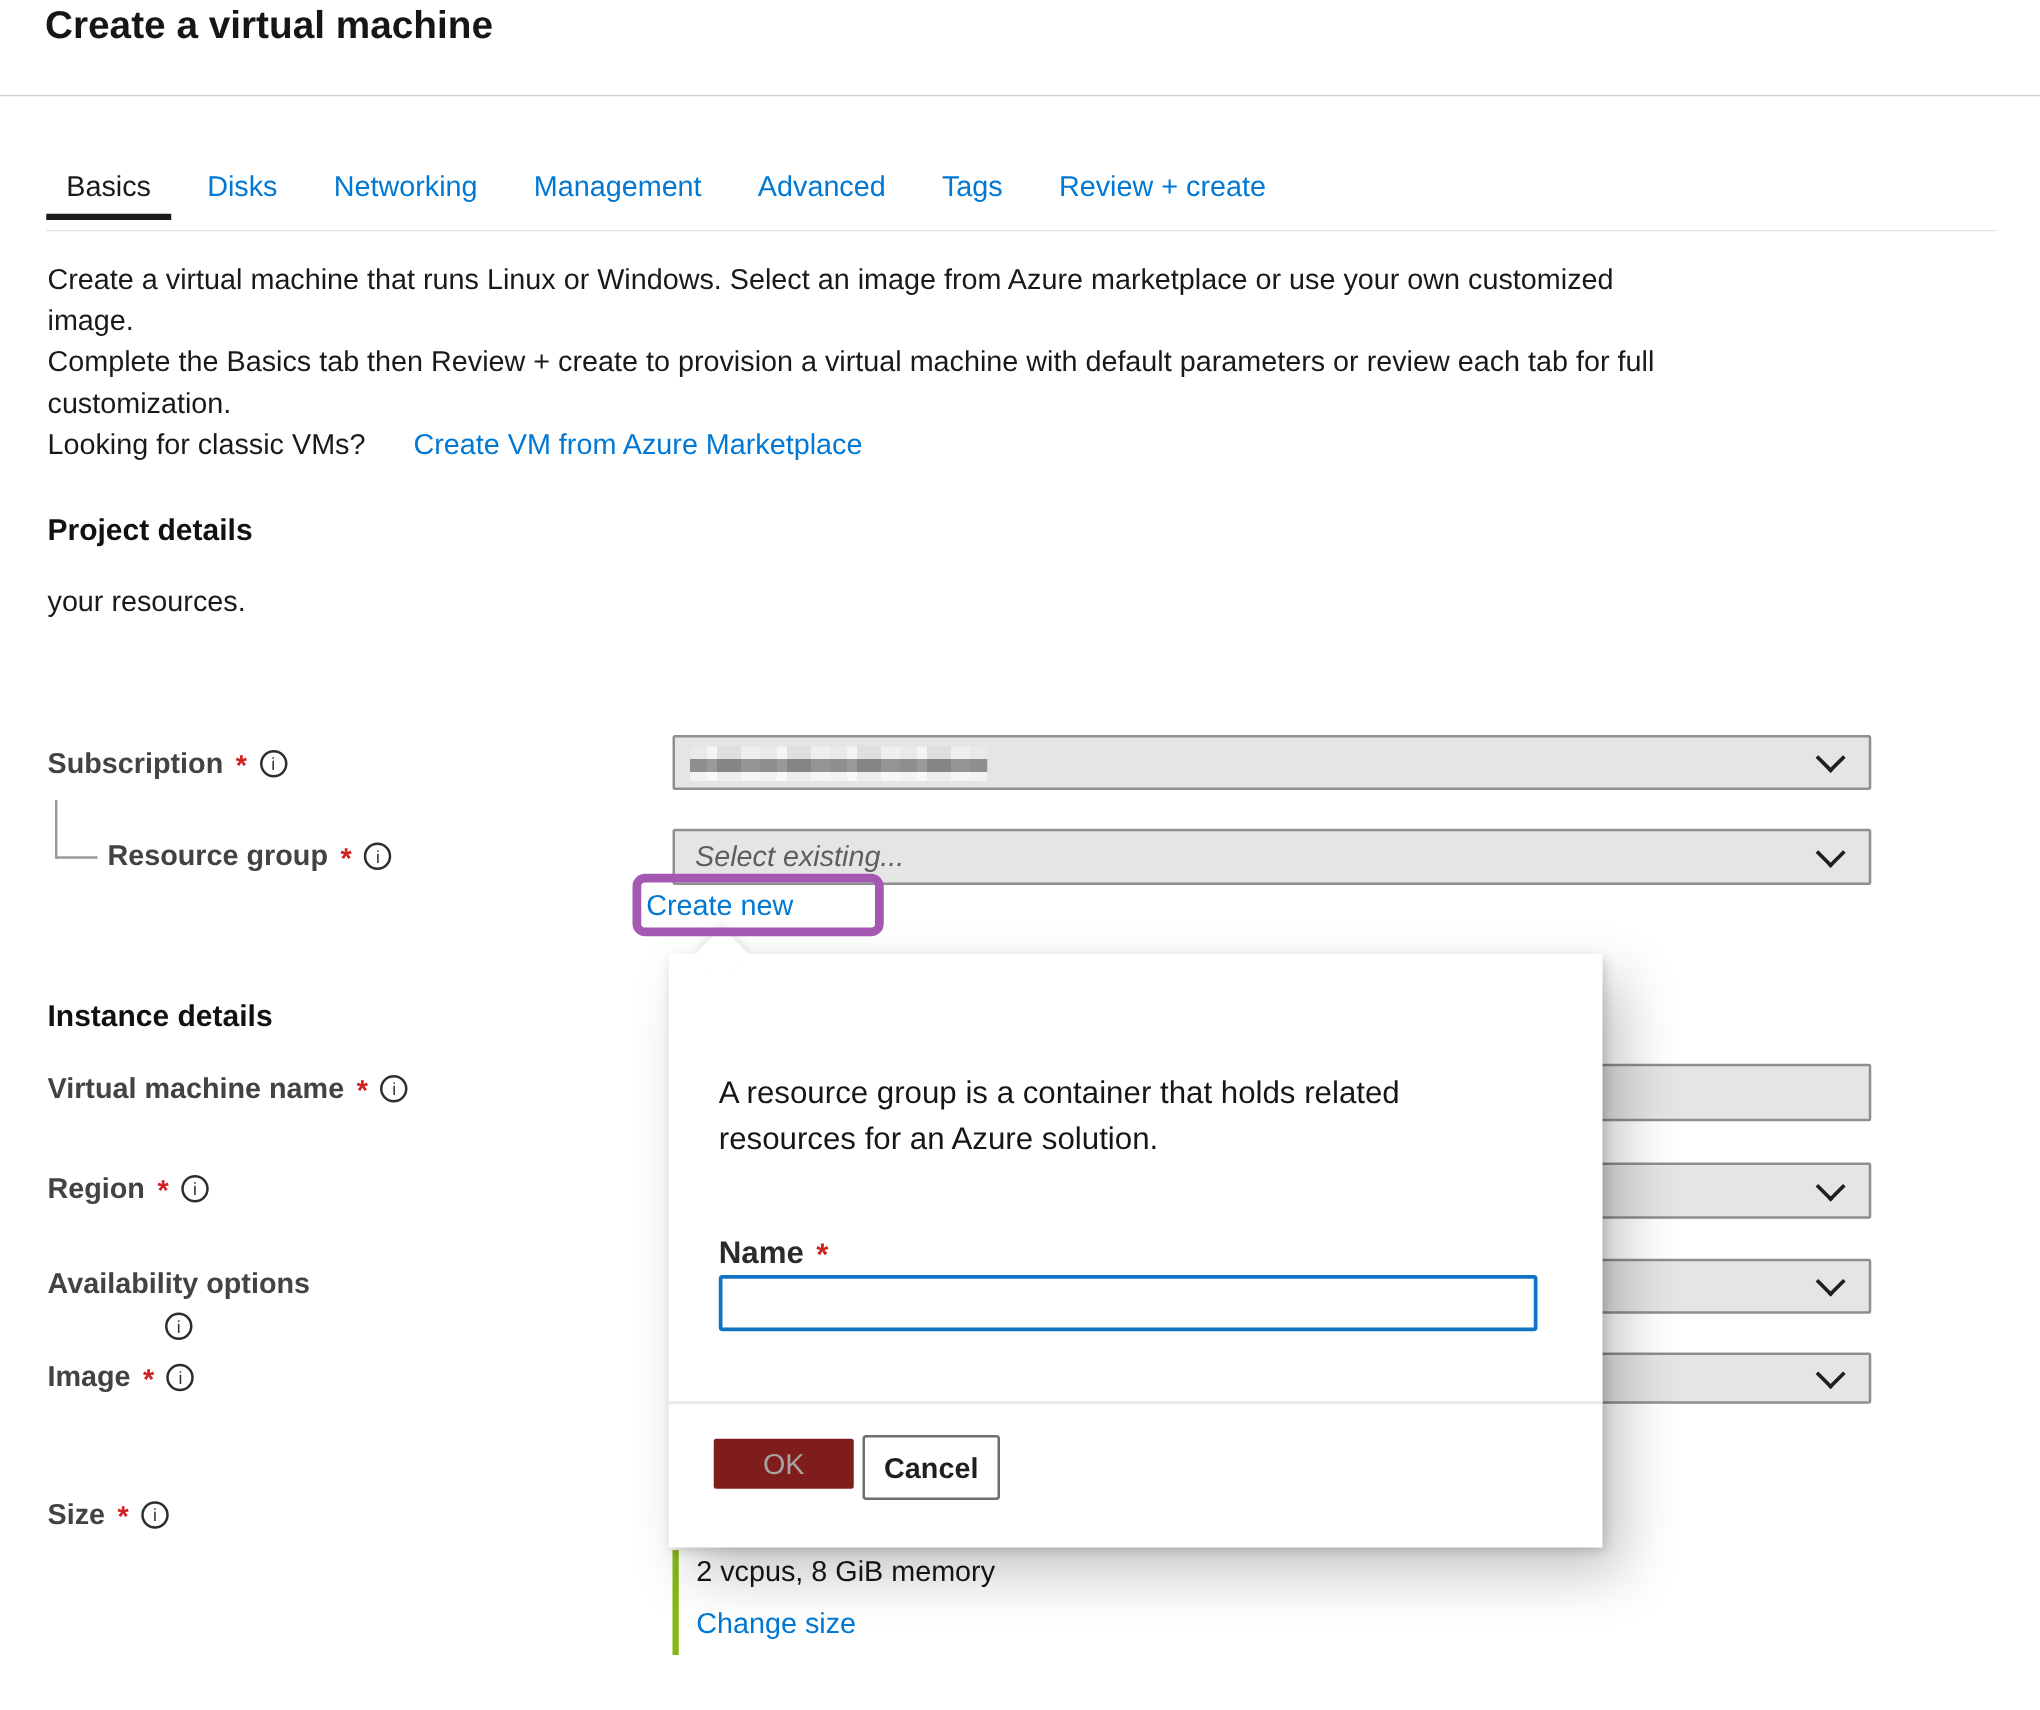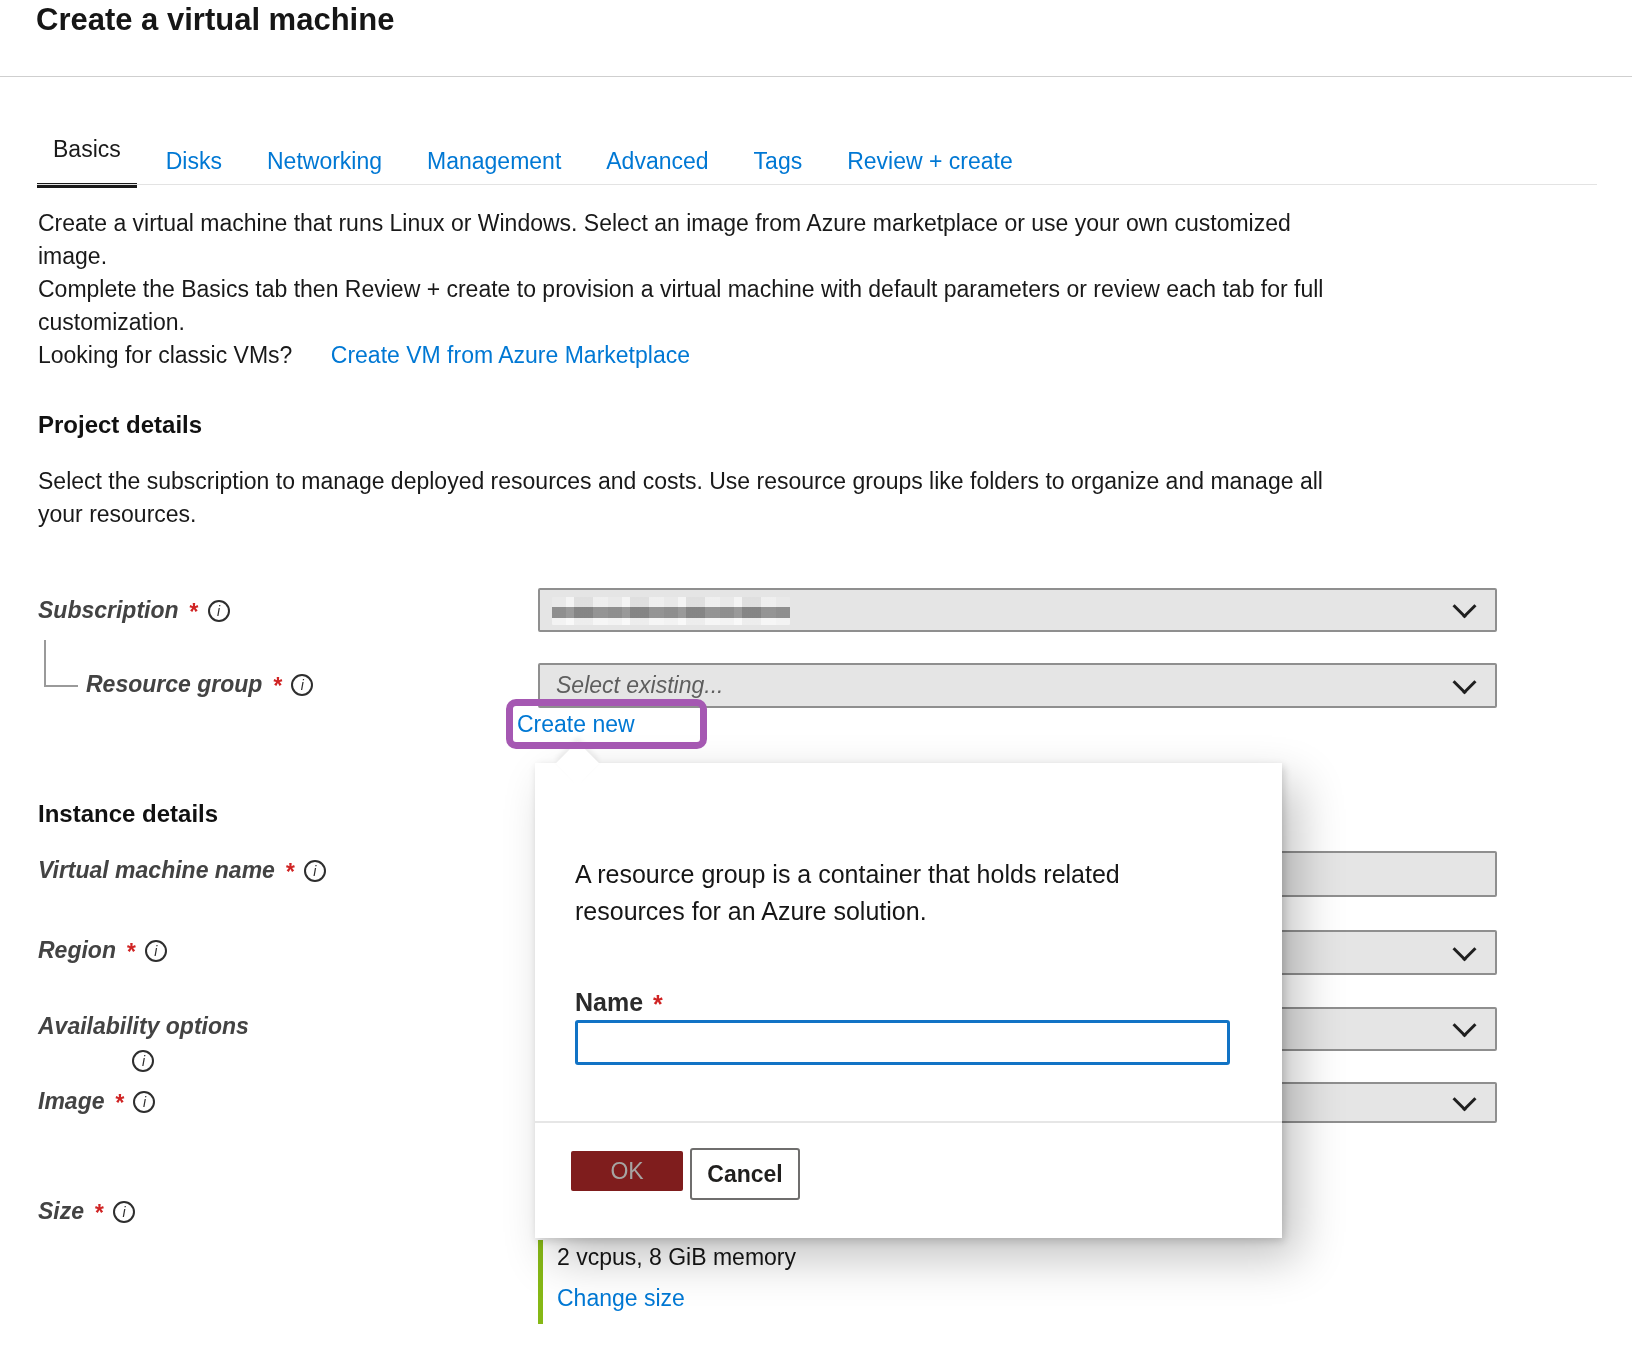--- a/index.html
+++ b/index.html
@@ -10,36 +10,36 @@
   }
   .abs { position:absolute; }
 
   
   .title { left:36px; top:2px; font-size:31px; font-weight:700; color:#161616; letter-spacing:0; }
   .title-divider { left:0; top:76px; width:1632px; height:1px; background:#cfcfcf; }
 
   
   .tabs { left:37px; top:128px; display:flex; gap:13px; align-items:flex-end; }
   .tab { font-size:23px; color:#0078d4; padding:8px 16px 13px; cursor:pointer; white-space:nowrap; }
-  .tab.active { color:#1a1a1a; border-bottom:5px solid #1a1a1a; padding-bottom:20px; }
+  .tab.active { color:#1a1a1a; border-bottom:5px solid #1a1a1a; padding-bottom:8px; }
   .tabs-divider { left:37px; top:184px; width:1560px; height:1px; background:#e3e3e3; }
 
   
   .intro { left:38px; top:207px; font-size:23px; line-height:33px; color:#191919; }
   .link { color:#0078d4; cursor:pointer; text-decoration:none; }
   .intro-link { margin-left:32px; }
 
   
   .sec { font-size:24px; font-weight:700; color:#111; }
   .project-heading { left:38px; top:411px; }
   .proj-desc { left:38px; top:465px; font-size:23px; line-height:33px; color:#191919; }
   .instance-heading { left:38px; top:800px; }
 
   
-  .label-row { display:flex; align-items:center; gap:10px; font-size:23px; font-weight:600; color:#434343; white-space:nowrap;font-style:italic; }
+  .label-row { display:flex; align-items:center; gap:10px; font-size:23px; font-weight:600; color:#434343; white-space:nowrap; }
   .req { color:#d02424; font-weight:700; font-size:23px; position:relative; top:2px; }
   .info-icon {
     width:22px; height:22px; border:2px solid #2e2e2e; border-radius:50%;
     display:inline-flex; align-items:center; justify-content:center;
     font-size:14px; font-weight:400; color:#2e2e2e; cursor:pointer; flex:0 0 auto;
   }
   .sub-label    { left:38px; top:597px; }
   .rg-label     { left:86px; top:671px; }
   .vm-label     { left:38px; top:857px; }
   .region-label { left:38px; top:937px; }
@@ -144,21 +144,20 @@
     <div>Complete the Basics tab then Review + create to provision a virtual machine with default parameters or review each tab for full</div>
     <div>customization.</div>
     <div>
       <span>Looking for classic VMs?</span>
       <a class="link intro-link">Create VM from Azure Marketplace</a>
     </div>
   </div>
 
   <h2 class="abs sec project-heading">Project details</h2>
   <div class="abs proj-desc">
-    <div>Select the subscription to manage deployed resources and costs. Use resource groups like folders to organize and manage all</div>
     <div>your resources.</div>
   </div>
 
   <div class="abs label-row sub-label">
     <span>Subscription</span>
     <span class="req">*</span>
     <span class="info-icon">
         <span>i</span>
       </span>
   </div>

